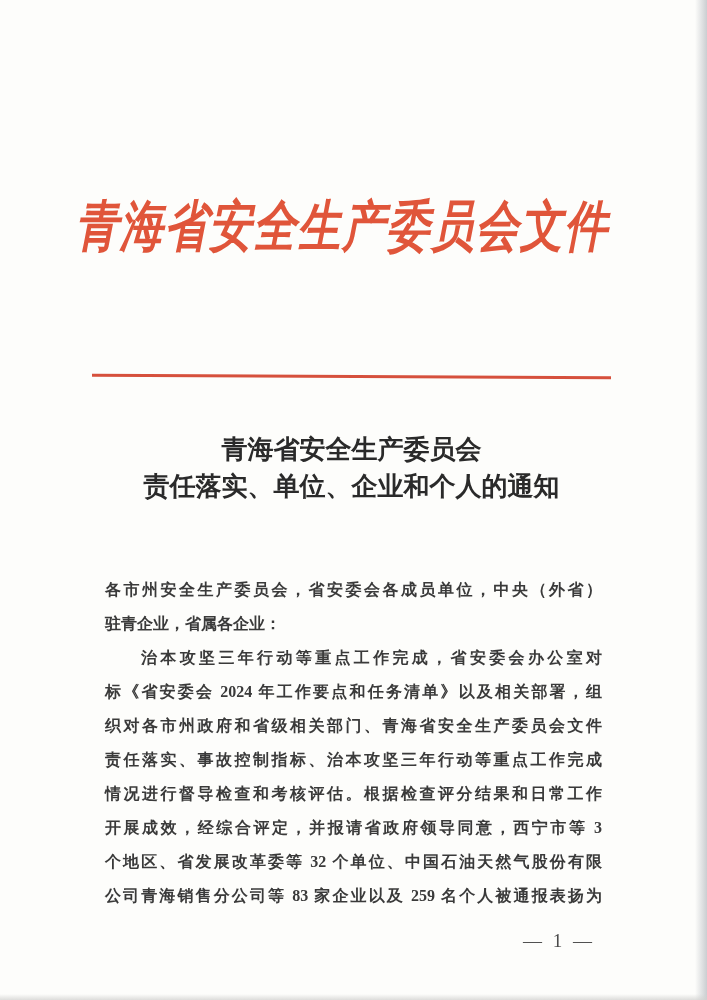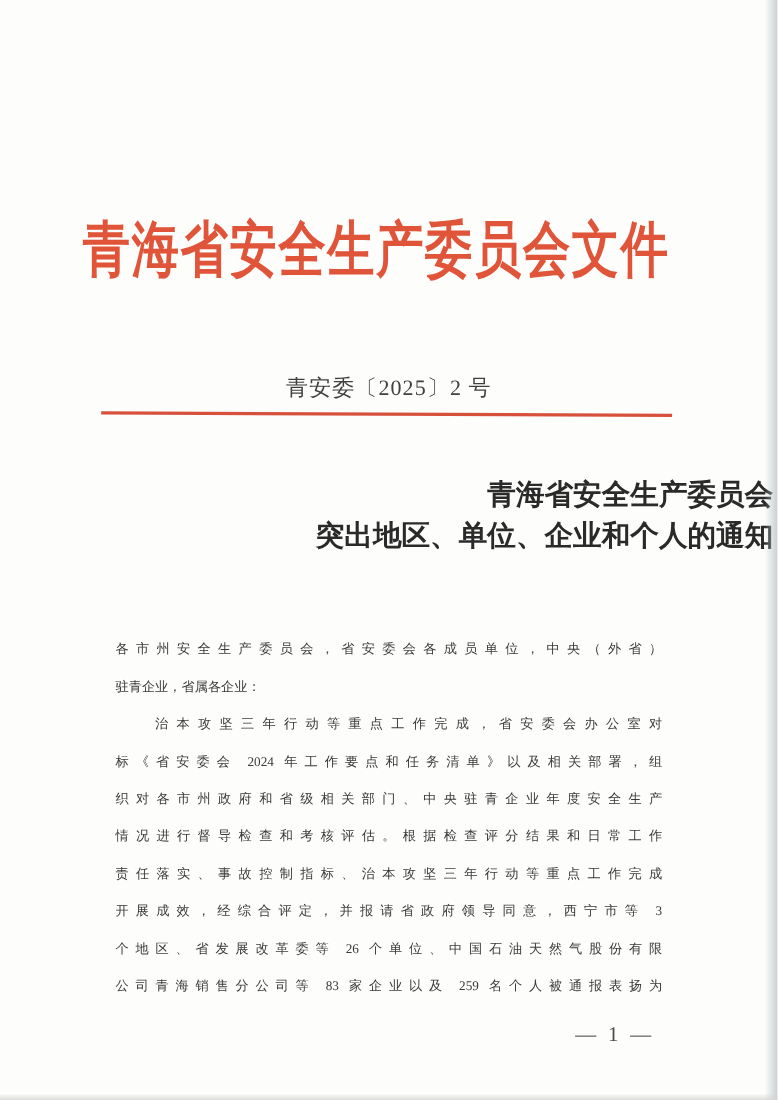--- a/index.html
+++ b/index.html
@@ -21,20 +21,21 @@
     background: linear-gradient(to bottom, rgba(215,215,213,0), rgba(210,210,208,0.75));
   }
   .red-header {
     position: absolute; top: 194px; left: 0; width: 578px;
     text-align: center;
     color: var(--header_red, #e0553a);
     font-weight: bold;
     font-size: 55px;
     line-height: 66px;
     white-space: nowrap;
+    font-style: italic;
   }
   .red-header .cond {
     display: inline-block;
     transform: scaleX(0.78);
     transform-origin: 50% 50%;
     letter-spacing: 2px;
   }
   .doc-number {
     position: absolute; top: 340px; left: 0; width: 707px;
     text-align: center;
@@ -43,31 +44,32 @@
     color: #3f3f3f;
     letter-spacing: 1px;
   }
   .red-rule {
     position: absolute; top: 375px; left: 92px; width: 519px; height: 3px;
     background: var(--rule_red, #d6503c);
     transform: rotate(0.25deg);
   }
   .doc-title {
     position: absolute; top: 431px; left: 0; width: 703px;
-    text-align: right;
+    text-align: center;
     font-weight: bold;
     font-size: 26px;
     line-height: 37px;
     color: #2a2a2a;
   }
   .body-block {
     position: absolute; top: 573px; left: 105px; width: 497px;
-    font-size: 12px;
+    font-size: 16px;
     line-height: 34px;
     color: #3a3a3a;
+    font-weight: bold;
   }
   .bline { text-align: justify; text-align-last: justify; }
   .bline.short { text-align: center; text-align-last: left; }
   .bline.indent { text-indent: 36px; }
   .page-num {
     position: absolute; top: 929px; right: 112px;
     font-size: 19px;
     line-height: 24px;
     color: #4a4a4a;
     letter-spacing: 3px;
@@ -76,39 +78,38 @@
 </style>
 </head>
 <body>
 
 <div class="page">
 
   <div class="red-header">
     <span class="cond">青海省安全生产委员会文件</span>
   </div>
 
-  <div class="doc-number">青安委〔2025〕2 号</div>
 
   <div class="red-rule"></div>
 
   <div class="doc-title">
     <div>青海省安全生产委员会</div>
-    <div>突出地区、单位、企业和个人的通知</div>
+    <div>责任落实、单位、企业和个人的通知</div>
   </div>
 
   <div class="body-block">
     <div class="bline">各市州安全生产委员会，省安委会各成员单位，中央（外省）</div>
     <div class="bline short">驻青企业，省属各企业：</div>
     <div class="bline indent">治本攻坚三年行动等重点工作完成，省安委会办公室对</div>
     <div class="bline">标《省安委会 2024 年工作要点和任务清单》以及相关部署，组</div>
-    <div class="bline">织对各市州政府和省级相关部门、中央驻青企业年度安全生产</div>
+    <div class="bline">织对各市州政府和省级相关部门、青海省安全生产委员会文件</div>
+    <div class="bline">责任落实、事故控制指标、治本攻坚三年行动等重点工作完成</div>
     <div class="bline">情况进行督导检查和考核评估。根据检查评分结果和日常工作</div>
-    <div class="bline">责任落实、事故控制指标、治本攻坚三年行动等重点工作完成</div>
     <div class="bline">开展成效，经综合评定，并报请省政府领导同意，西宁市等 3</div>
-    <div class="bline">个地区、省发展改革委等 26 个单位、中国石油天然气股份有限</div>
+    <div class="bline">个地区、省发展改革委等 32 个单位、中国石油天然气股份有限</div>
     <div class="bline">公司青海销售分公司等 83 家企业以及 259 名个人被通报表扬为</div>
   </div>
 
   <div class="page-num">— 1 —</div>
 
   <div class="edge-right"></div>
   <div class="edge-bottom"></div>
 
 </div>
 

